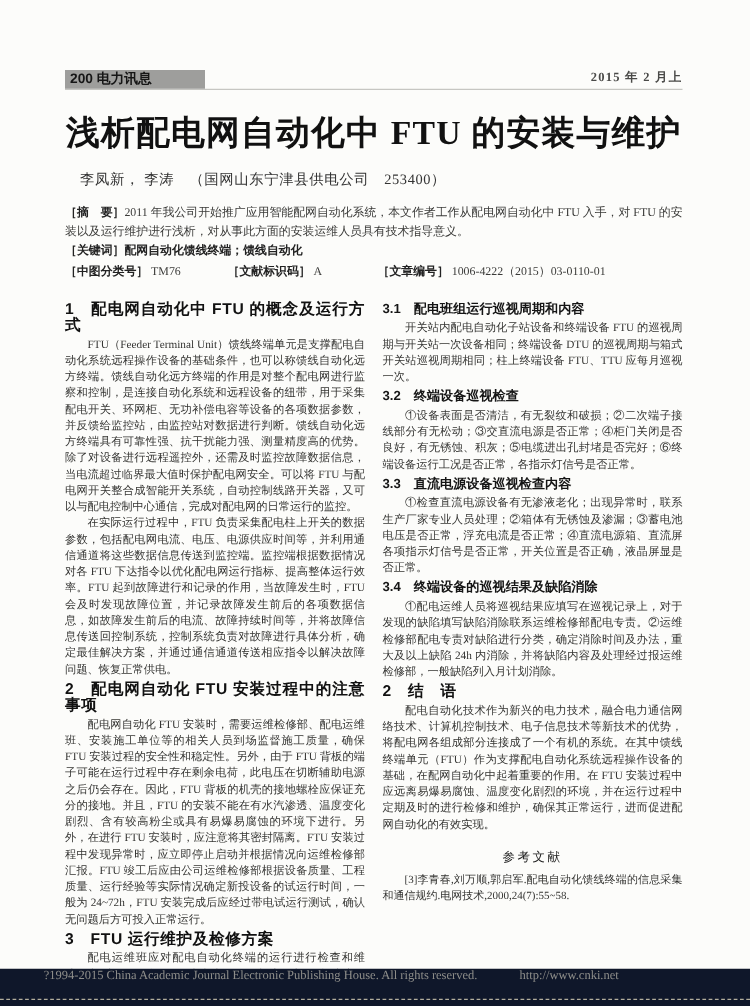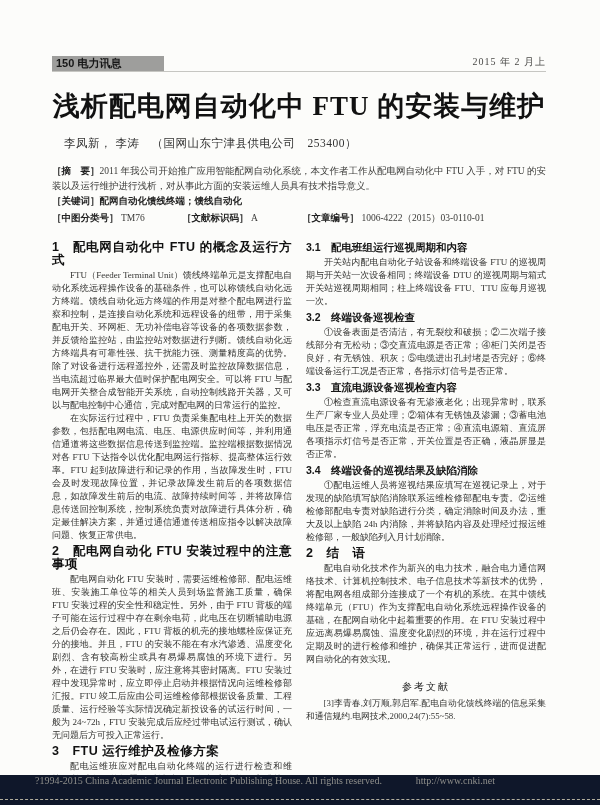--- a/index.html
+++ b/index.html
@@ -13,21 +13,21 @@
     box-sizing:border-box;
     padding:55px 54px 0 52px;
     font-family:"Liberation Serif","DejaVu Serif",serif;
     color:#2c2c2c;
   }
   
   .header{display:flex;justify-content:space-between;align-items:flex-end;
     border-bottom:1px solid #c6c6c2;}
   .page-tag{background:#9e9e9c;color:#161616;font-family:"Liberation Sans","DejaVu Sans",sans-serif;
     font-weight:bold;font-size:11px;line-height:15px;padding:0 8px 0 4px;min-width:100px;}
-  .issue-date{font-size:10px;color:#4a4a48;padding-bottom:2px;letter-spacing:1px;}
+  .issue-date{font-size:10px;color:#4a4a48;padding-bottom:2px;letter-spacing:1px;font-weight:bold;}
   
   .title{margin-top:16px;text-align:center;font-size:27px;font-weight:bold;color:#111;
     letter-spacing:1px;white-space:nowrap;}
   .authors{margin-top:12px;font-size:11.5px;color:#333;padding-left:12px;letter-spacing:.5px;}
   
   .absblock{margin-top:13px;font-size:9.5px;line-height:15px;color:#3a3a38;text-align:justify;}
   .absblock b{color:#222;}
   .metarow{display:flex;margin-top:2px;font-size:9.5px;color:#3a3a38;}
   .metarow .m1{width:130px;} .metarow .m2{width:120px;} .metarow .m3{flex:1;}
   
@@ -47,21 +47,21 @@
     padding:0 105px 0 35px;font-size:10px;color:#8f8f8b;
     font-family:"Liberation Serif","DejaVu Serif",serif;}
   .footer-line{border-top:1px dashed #b3ae9d;margin-top:13px;height:5px;}
 </style>
 </head>
 <body>
 
 <div class="page">
 
   <div class="header">
-    <div class="page-tag">150 电力讯息</div>
+    <div class="page-tag">200 电力讯息</div>
     <div class="issue-date">2015 年 2 月上</div>
   </div>
 
   <div class="title">浅析配电网自动化中 FTU 的安装与维护</div>
 
   <div class="authors">李凤新， 李涛　（国网山东宁津县供电公司　253400）</div>
 
   <div class="absblock">
     <div><b>［摘　要］</b><span>2011 年我公司开始推广应用智能配网自动化系统，本文作者工作从配电网自动化中 FTU 入手，对 FTU 的安装以及运行维护进行浅析，对从事此方面的安装运维人员具有技术指导意义。</span></div>
     <div><b>［关键词］</b><b>配网自动化馈线终端；馈线自动化</b></div>

